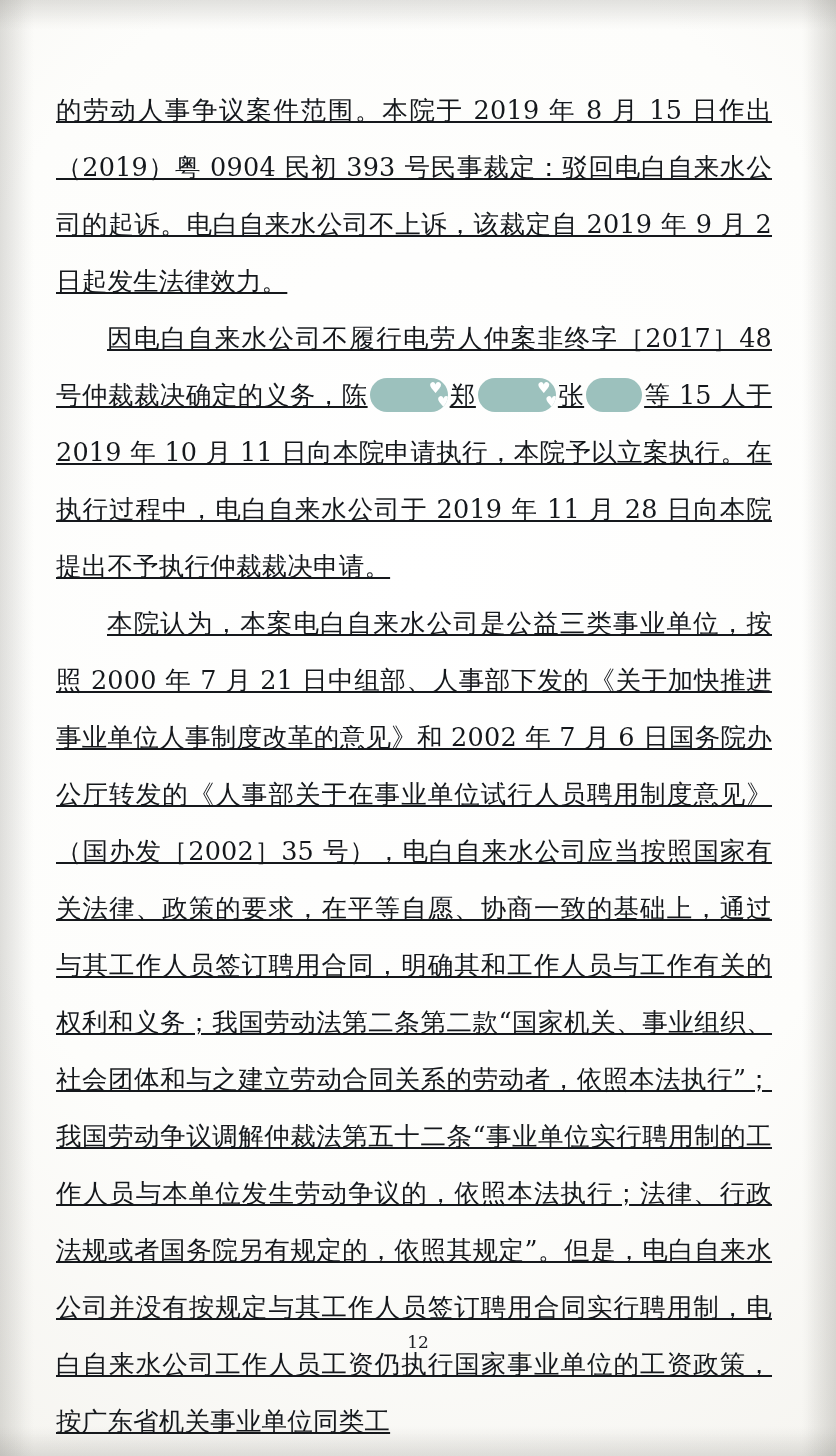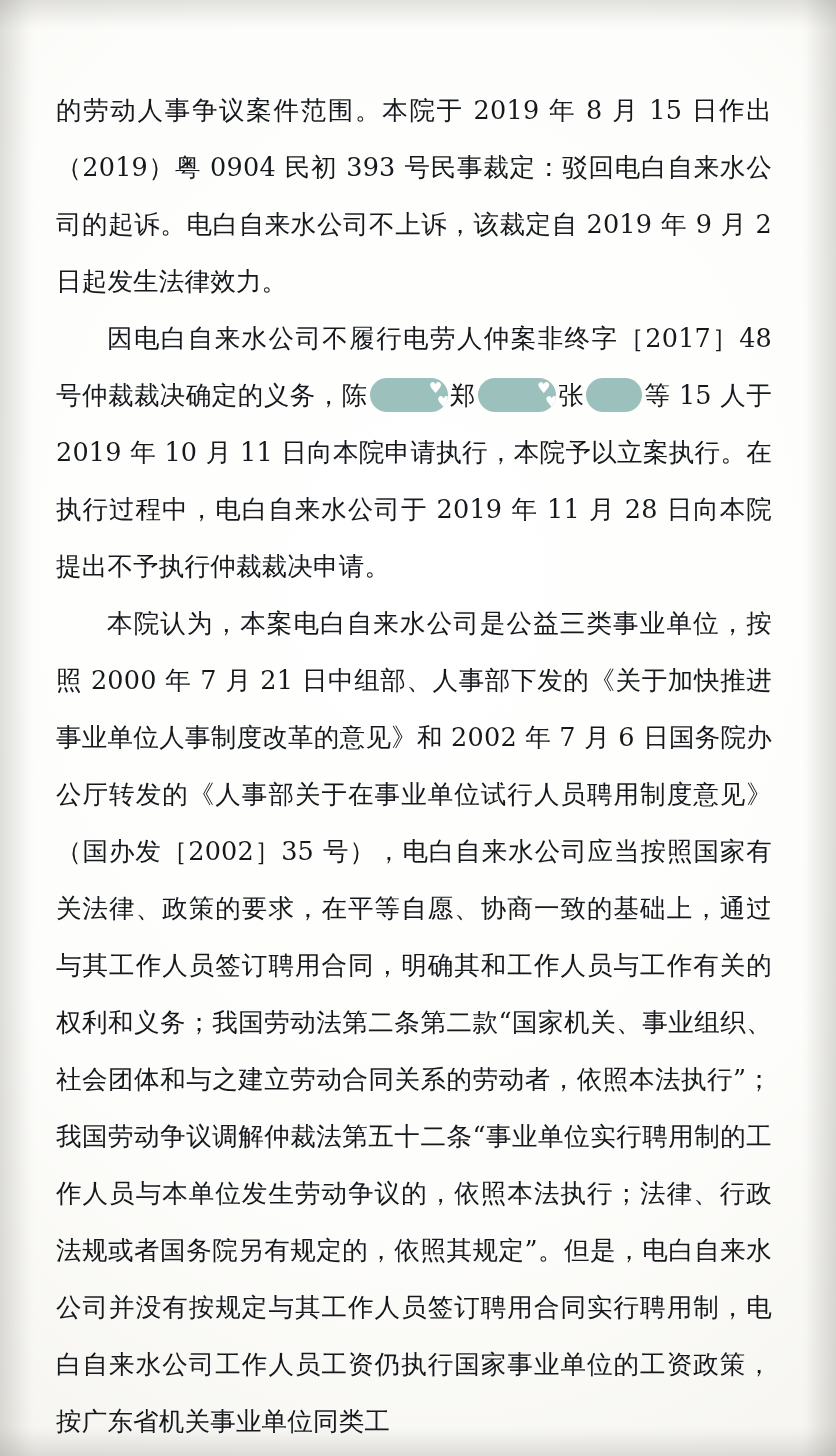--- a/index.html
+++ b/index.html
@@ -40,20 +40,21 @@
   }
   p.para {
     margin: 0 16px 0 0;
     font-size: 25.5px;
     line-height: 57px;
     color: #15181c;
     text-align: justify;
     text-justify: inter-ideograph;
     letter-spacing: 0.2px;
     font-family: "DejaVu Serif", "Liberation Serif", serif;
+    text-decoration: underline;
   }
   p.indent {
     text-indent: 2em;
   }
   .redact {
     display: inline-block;
     position: relative;
     width: 78px;
     height: 34px;
     vertical-align: -8px;
@@ -122,13 +123,14 @@
   <div class="content">
 
     <p class="para"><span>的劳动人事争议案件范围。本院于 2019 年 8 月 15 日作出（2019）粤 0904 民初 393 号民事裁定：驳回电白自来水公司的起诉。电白自来水公司不上诉，该裁定自 2019 年 9 月 2 日起发生法律效力。</span></p>
 
     <p class="para indent"><span>因电白自来水公司不履行电劳人仲案非终字［2017］48 号仲裁裁决确定的义务，陈</span><span class="redact"><span class="h h1">♥</span><span class="h h2">♥</span><span class="h h3">♥</span><span class="h h4">♥</span><span class="h h5">♥</span></span><span>郑</span><span class="redact"><span class="h h1">♥</span><span class="h h2">♥</span><span class="h h3">♥</span><span class="h h4">♥</span><span class="h h5">♥</span></span><span>张</span><span class="redact small"><span class="h h1">♥</span><span class="h h2">♥</span><span class="h h4">♥</span></span><span>等 15 人于 2019 年 10 月 11 日向本院申请执行，本院予以立案执行。在执行过程中，电白自来水公司于 2019 年 11 月 28 日向本院提出不予执行仲裁裁决申请。</span></p>
 
     <p class="para indent"><span>本院认为，本案电白自来水公司是公益三类事业单位，按照 2000 年 7 月 21 日中组部、人事部下发的《关于加快推进事业单位人事制度改革的意见》和 2002 年 7 月 6 日国务院办公厅转发的《人事部关于在事业单位试行人员聘用制度意见》（国办发［2002］35 号），电白自来水公司应当按照国家有关法律、政策的要求，在平等自愿、协商一致的基础上，通过与其工作人员签订聘用合同，明确其和工作人员与工作有关的权利和义务；我国劳动法第二条第二款“国家机关、事业组织、社会团体和与之建立劳动合同关系的劳动者，依照本法执行”；我国劳动争议调解仲裁法第五十二条“事业单位实行聘用制的工作人员与本单位发生劳动争议的，依照本法执行；法律、行政法规或者国务院另有规定的，依照其规定”。但是，电白自来水公司并没有按规定与其工作人员签订聘用合同实行聘用制，电白自来水公司工作人员工资仍执行国家事业单位的工资政策，按广东省机关事业单位同类工</span></p>
 
   </div>
 
+  <div class="page-number">12</div>
 </div>
 
 </body></html>

